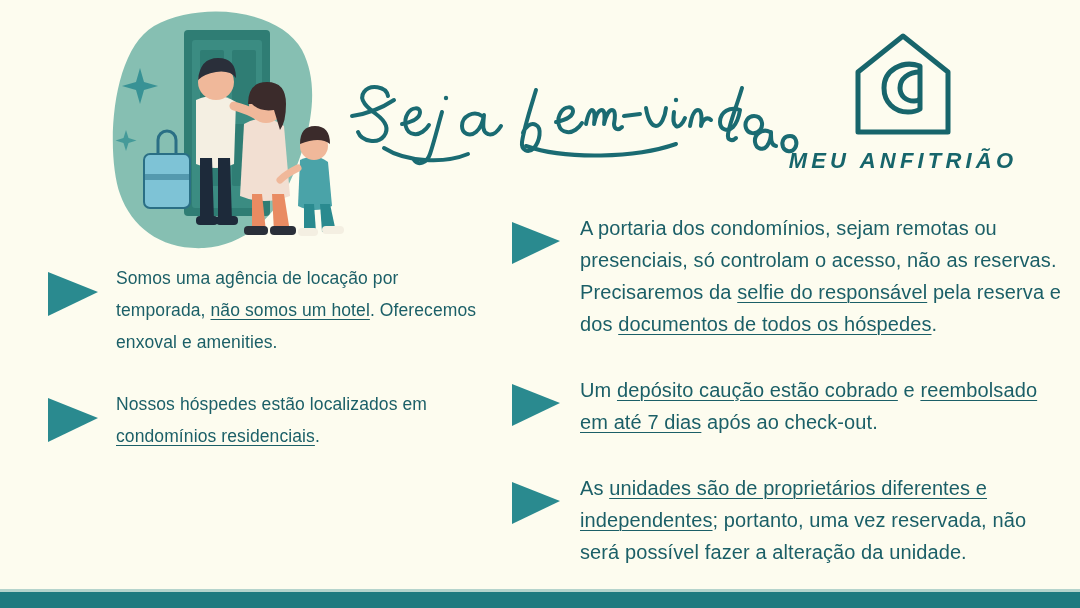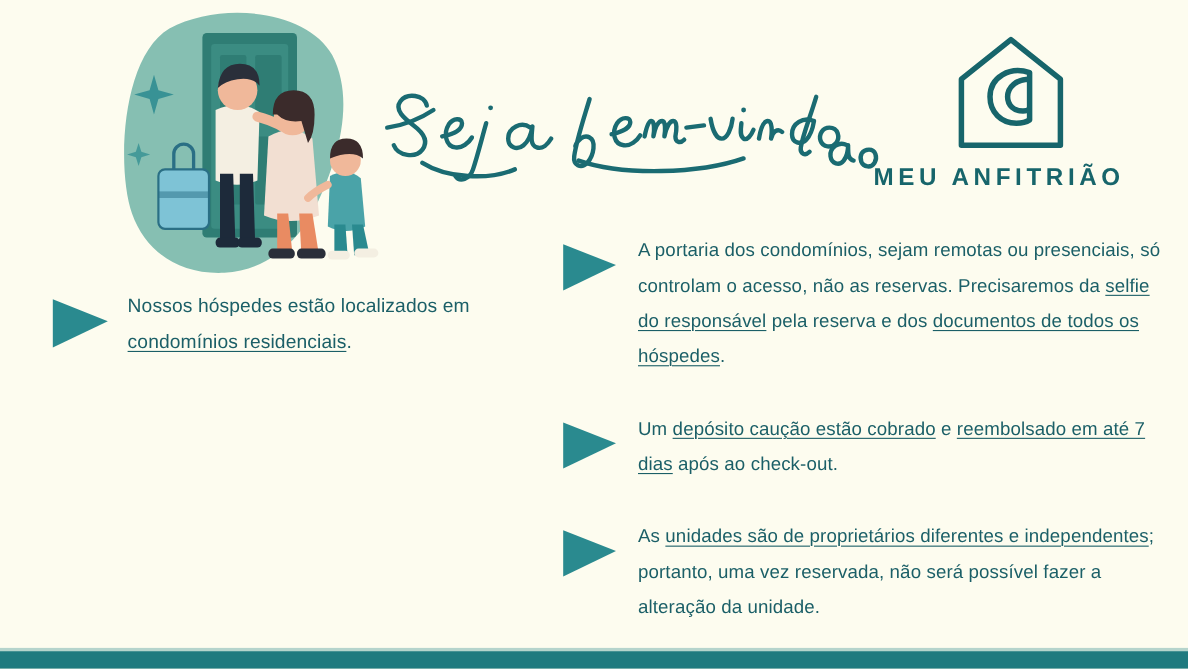--- a/index.html
+++ b/index.html
@@ -54,24 +54,25 @@
     left: 330px;
     top: 72px;
     width: 470px;
     height: 90px;
   }
   .headline svg { display:block; }
 
   
   .brand {
     position: absolute;
-    right: 36px;
+    right: 52px;
     top: 28px;
     width: 250px;
-    text-align: left;
+    text-align: center;
+    font-style: italic;
   }
   .brand-mark { display:flex; justify-content:center; }
   .brand-name {
     margin-top: 8px;
     font-size: 22px;
     letter-spacing: 4.2px;
     color: #17656b;
     font-weight: 700;
     font-family: "Liberation Sans", sans-serif;
   }
@@ -109,21 +110,21 @@
   .col-right .tri { width: 56px; height: 50px; margin-right: 16px; }
   .tri svg { display:block; }
 
   .btext {
     font-size: 17.5px;
     line-height: 32px;
     color: #1b5f67;
     font-family: "Liberation Sans", sans-serif;
     letter-spacing: .1px;
   }
-  .col-right .btext { font-size: 17px; line-height: 32px; }
+  .col-right .btext { font-size: 20px; line-height: 32px; }
 
   .u {
     text-decoration: underline;
     text-underline-offset: 3px;
     text-decoration-thickness: 1px;
   }
 </style>
 </head>
 <body>
 
@@ -229,20 +230,30 @@
         <path d="M10 44 L55 8 L100 44 L100 104 L10 104 Z" fill="none" stroke="#17656b" stroke-width="5" stroke-linejoin="round"></path>
         <path d="M72 38 c-18 -6 -36 4 -36 22 c0 14 10 24 24 24 c5 0 9 -1 12 -3 l0 -43 z" fill="none" stroke="#17656b" stroke-width="5" stroke-linejoin="round"></path>
         <path d="M72 44 c-12 0 -20 7 -20 16 c0 8 6 13 14 13 c3 0 5 -1 6 -2" fill="none" stroke="#17656b" stroke-width="5"></path>
       </svg>
     </div>
     <div class="brand-name">MEU ANFITRIÃO</div>
   </div>
 
   <div class="col col-left">
 
+    <div class="bullet-row">
+      <div class="tri">
+        <svg width="58" height="52" viewBox="0 0 58 52">
+            <path d="M4 4 L54 24 L4 48 Z" fill="#2a8a8f"></path>
+          </svg>
+      </div>
+      <div class="btext">
+        <span>Somos  uma agência de locação por temporada, </span><span class="u">não somos um hotel</span><span>. Oferecemos enxoval e amenities.</span>
+      </div>
+    </div>
 
     <div class="bullet-row">
       <div class="tri">
         <svg width="58" height="52" viewBox="0 0 58 52">
             <path d="M4 4 L54 24 L4 48 Z" fill="#2a8a8f"></path>
           </svg>
       </div>
       <div class="btext">
         <span>Nossos hóspedes estão localizados em </span><span class="u">condomínios residenciais</span><span>.</span>
       </div>

